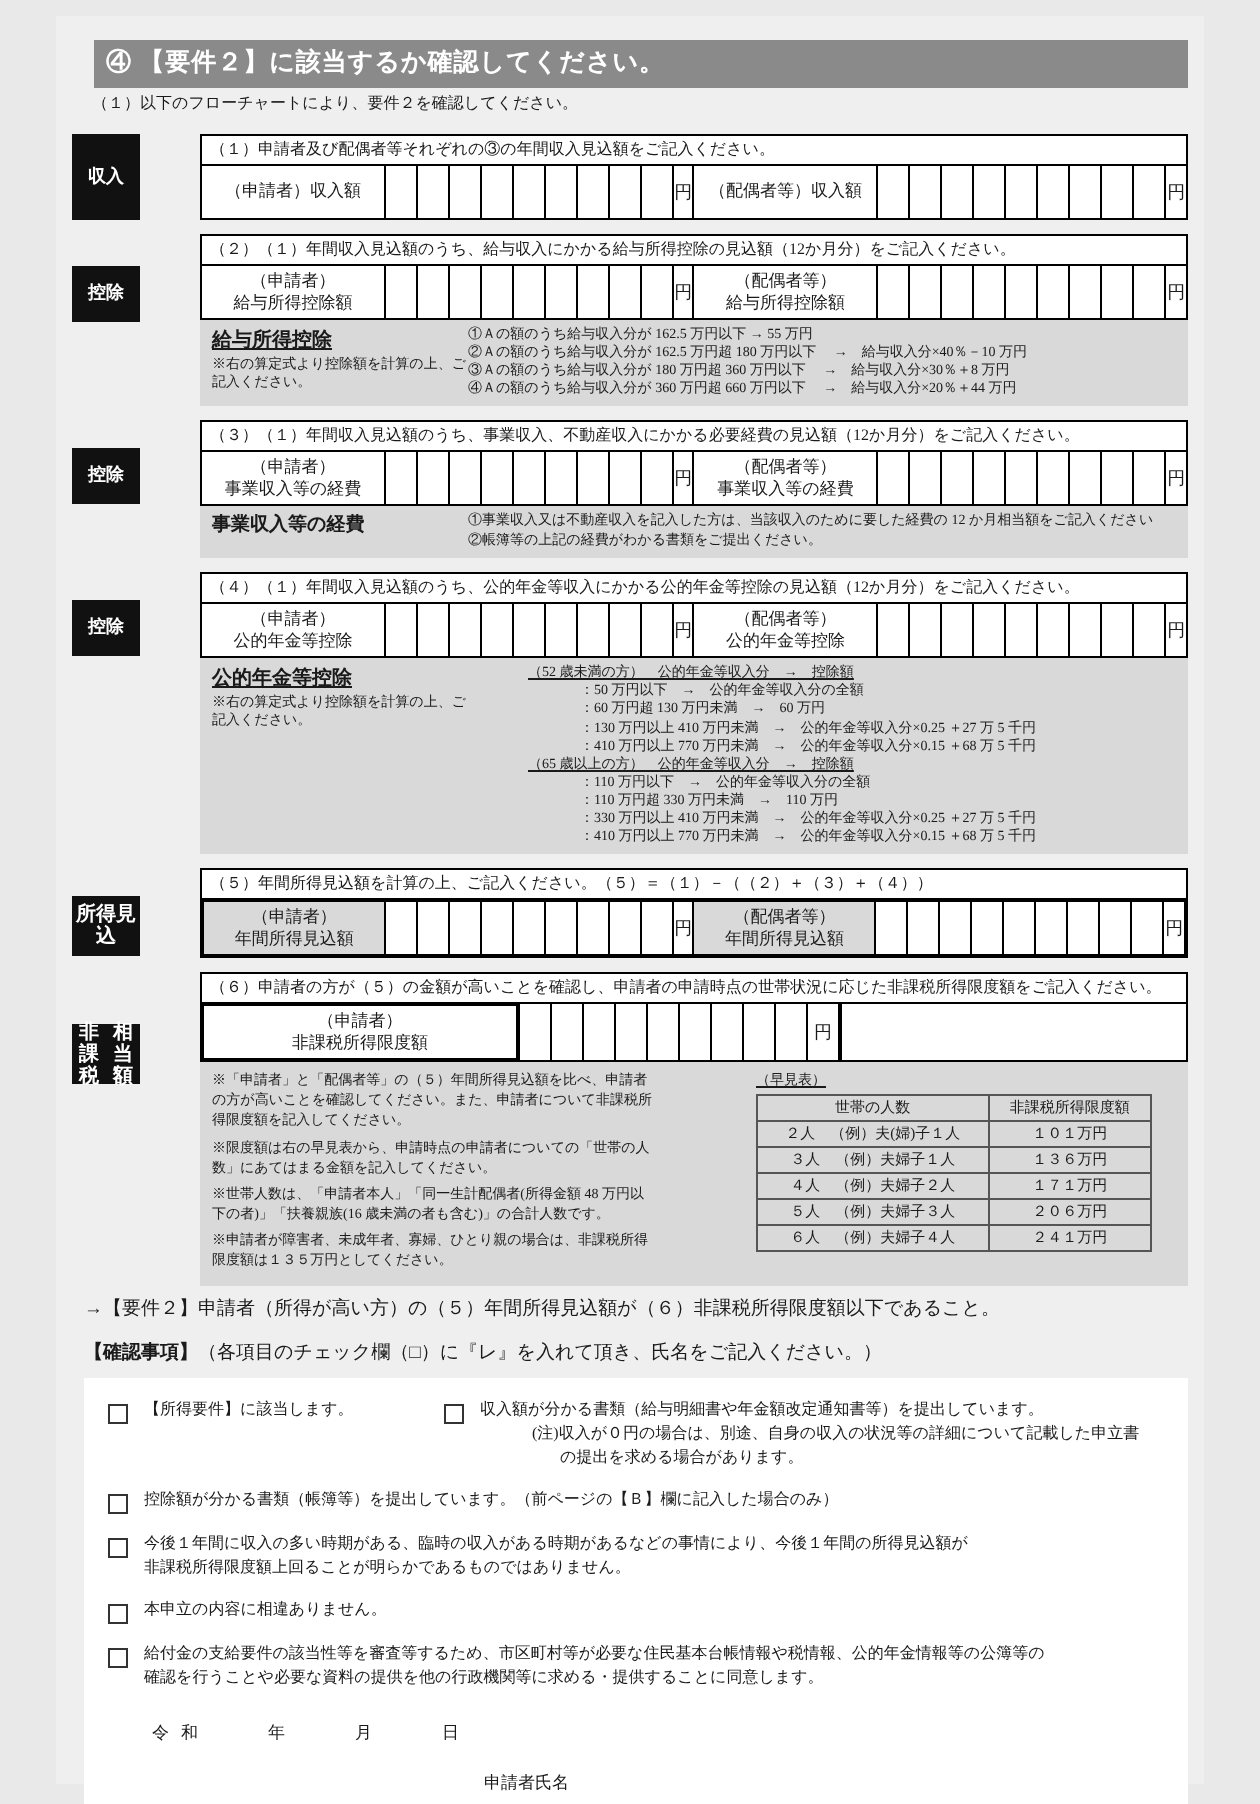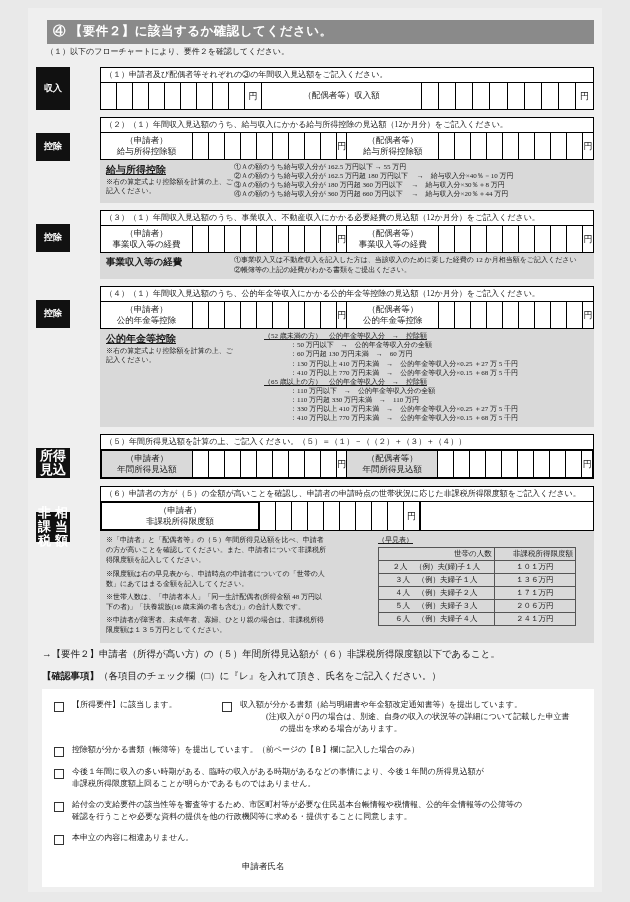--- a/index.html
+++ b/index.html
@@ -39,21 +39,21 @@
     height:28px;box-sizing:border-box;
   }
   .sidetag{
     position:absolute;left:-64px;width:34px;
     background:#111;color:#fff;
     font-size:9px;font-weight:bold;
     display:flex;align-items:center;justify-content:center;
     text-align:center;line-height:1.1;
     box-sizing:border-box;
   }
-  .sidetag.sm{font-size:13px;}
+  .sidetag.sm{font-size:10px;}
   .namecell{
     width:160px;border-right:1px solid #000;
     display:flex;flex-direction:column;align-items:center;justify-content:center;
     font-size:8.5px;line-height:1.3;box-sizing:border-box;
   }
   .namecell.boxed{border:2px solid #000;margin:-1px 0 -1px -1px;}
   .namecell.shade{background:#d9d9d9;}
   .namecell .l1{display:block;}
   .boxes{display:flex;}
   .bx{
@@ -94,21 +94,21 @@
     padding:4px 4px 5px 6px;box-sizing:border-box;gap:42px;
   }
   .note6 .left{width:222px;flex:none;font-size:7px;line-height:1.45;}
   .note6 .left p{margin:0 0 3px 0;text-indent:0;}
   .note6 .right{flex:1;padding-left:8px;}
   .hayami{font-size:7px;text-decoration:underline;margin-bottom:2px;}
   table.ht{border-collapse:collapse;width:198px;background:#d9d9d9;}
   table.ht th,table.ht td{
     border:1px solid #555;font-size:7.5px;padding:1px 2px;text-align:center;font-weight:normal;
   }
-  table.ht th{font-size:7.5px;text-align:right;}
+  table.ht th{font-size:7.5px;}
   table.ht td.n{text-align:center;}
   
   .arrowline{margin:5px 8px 0 14px;font-size:9.5px;}
   .confirm{margin:9px 8px 0 14px;font-size:9.5px;font-weight:bold;font-family:Liberation Mono, monospace;}
   .confirm span.reg{font-weight:normal;}
   
   .cpanel{
     margin:6px 8px 0 14px;background:#fff;padding:10px 12px 14px 12px;
     box-sizing:border-box;
   }
@@ -131,20 +131,23 @@
 
 <div class="page">
 
   <div class="hdr">④ 【要件２】に該当するか確認してください。</div>
   <div class="subhdr">（１）以下のフローチャートにより、要件２を確認してください。</div>
 
   <div class="blk blk-wrap" style="margin-top:10px;">
     <div class="sidetag" style="top:0;bottom:0;">収入</div>
     <div class="rowtitle">（１）申請者及び配偶者等それぞれの③の年間収入見込額をご記入ください。</div>
     <div class="datarow">
+      <div class="namecell">
+        <span class="l1">（申請者）収入額</span>
+      </div>
       <div class="boxes">
         <div class="bx"></div>
           <div class="bx"></div>
           <div class="bx"></div>
           <div class="bx"></div>
           <div class="bx"></div>
           <div class="bx"></div>
           <div class="bx"></div>
           <div class="bx"></div>
           <div class="bx"></div>
@@ -461,31 +464,32 @@
     <div class="crow">
       <div class="cbox"></div>
       <div class="ctext">
         <span>今後１年間に収入の多い時期がある、臨時の収入がある時期があるなどの事情により、今後１年間の所得見込額が</span><br>
         <span>非課税所得限度額上回ることが明らかであるものではありません。</span>
       </div>
     </div>
 
     <div class="crow">
       <div class="cbox"></div>
+      <div class="ctext">本申立の内容に相違ありません。</div>
+    </div>
+
+    <div class="crow">
+      <div class="cbox"></div>
       <div class="ctext">
         <span>給付金の支給要件の該当性等を審査等するため、市区町村等が必要な住民基本台帳情報や税情報、公的年金情報等の公簿等の</span><br>
         <span>確認を行うことや必要な資料の提供を他の行政機関等に求める・提供することに同意します。</span>
       </div>
     </div>
 
-    <div class="crow">
-      <div class="cbox"></div>
-      <div class="ctext">本申立の内容に相違ありません。</div>
-    </div>
-
     <div class="sigblock">
+      <div class="sigline">令和　　年　　月　　日</div>
       <div class="signame">申請者氏名</div>
 
     </div>
 
   </div>
 
 </div>
 
 </body></html>

